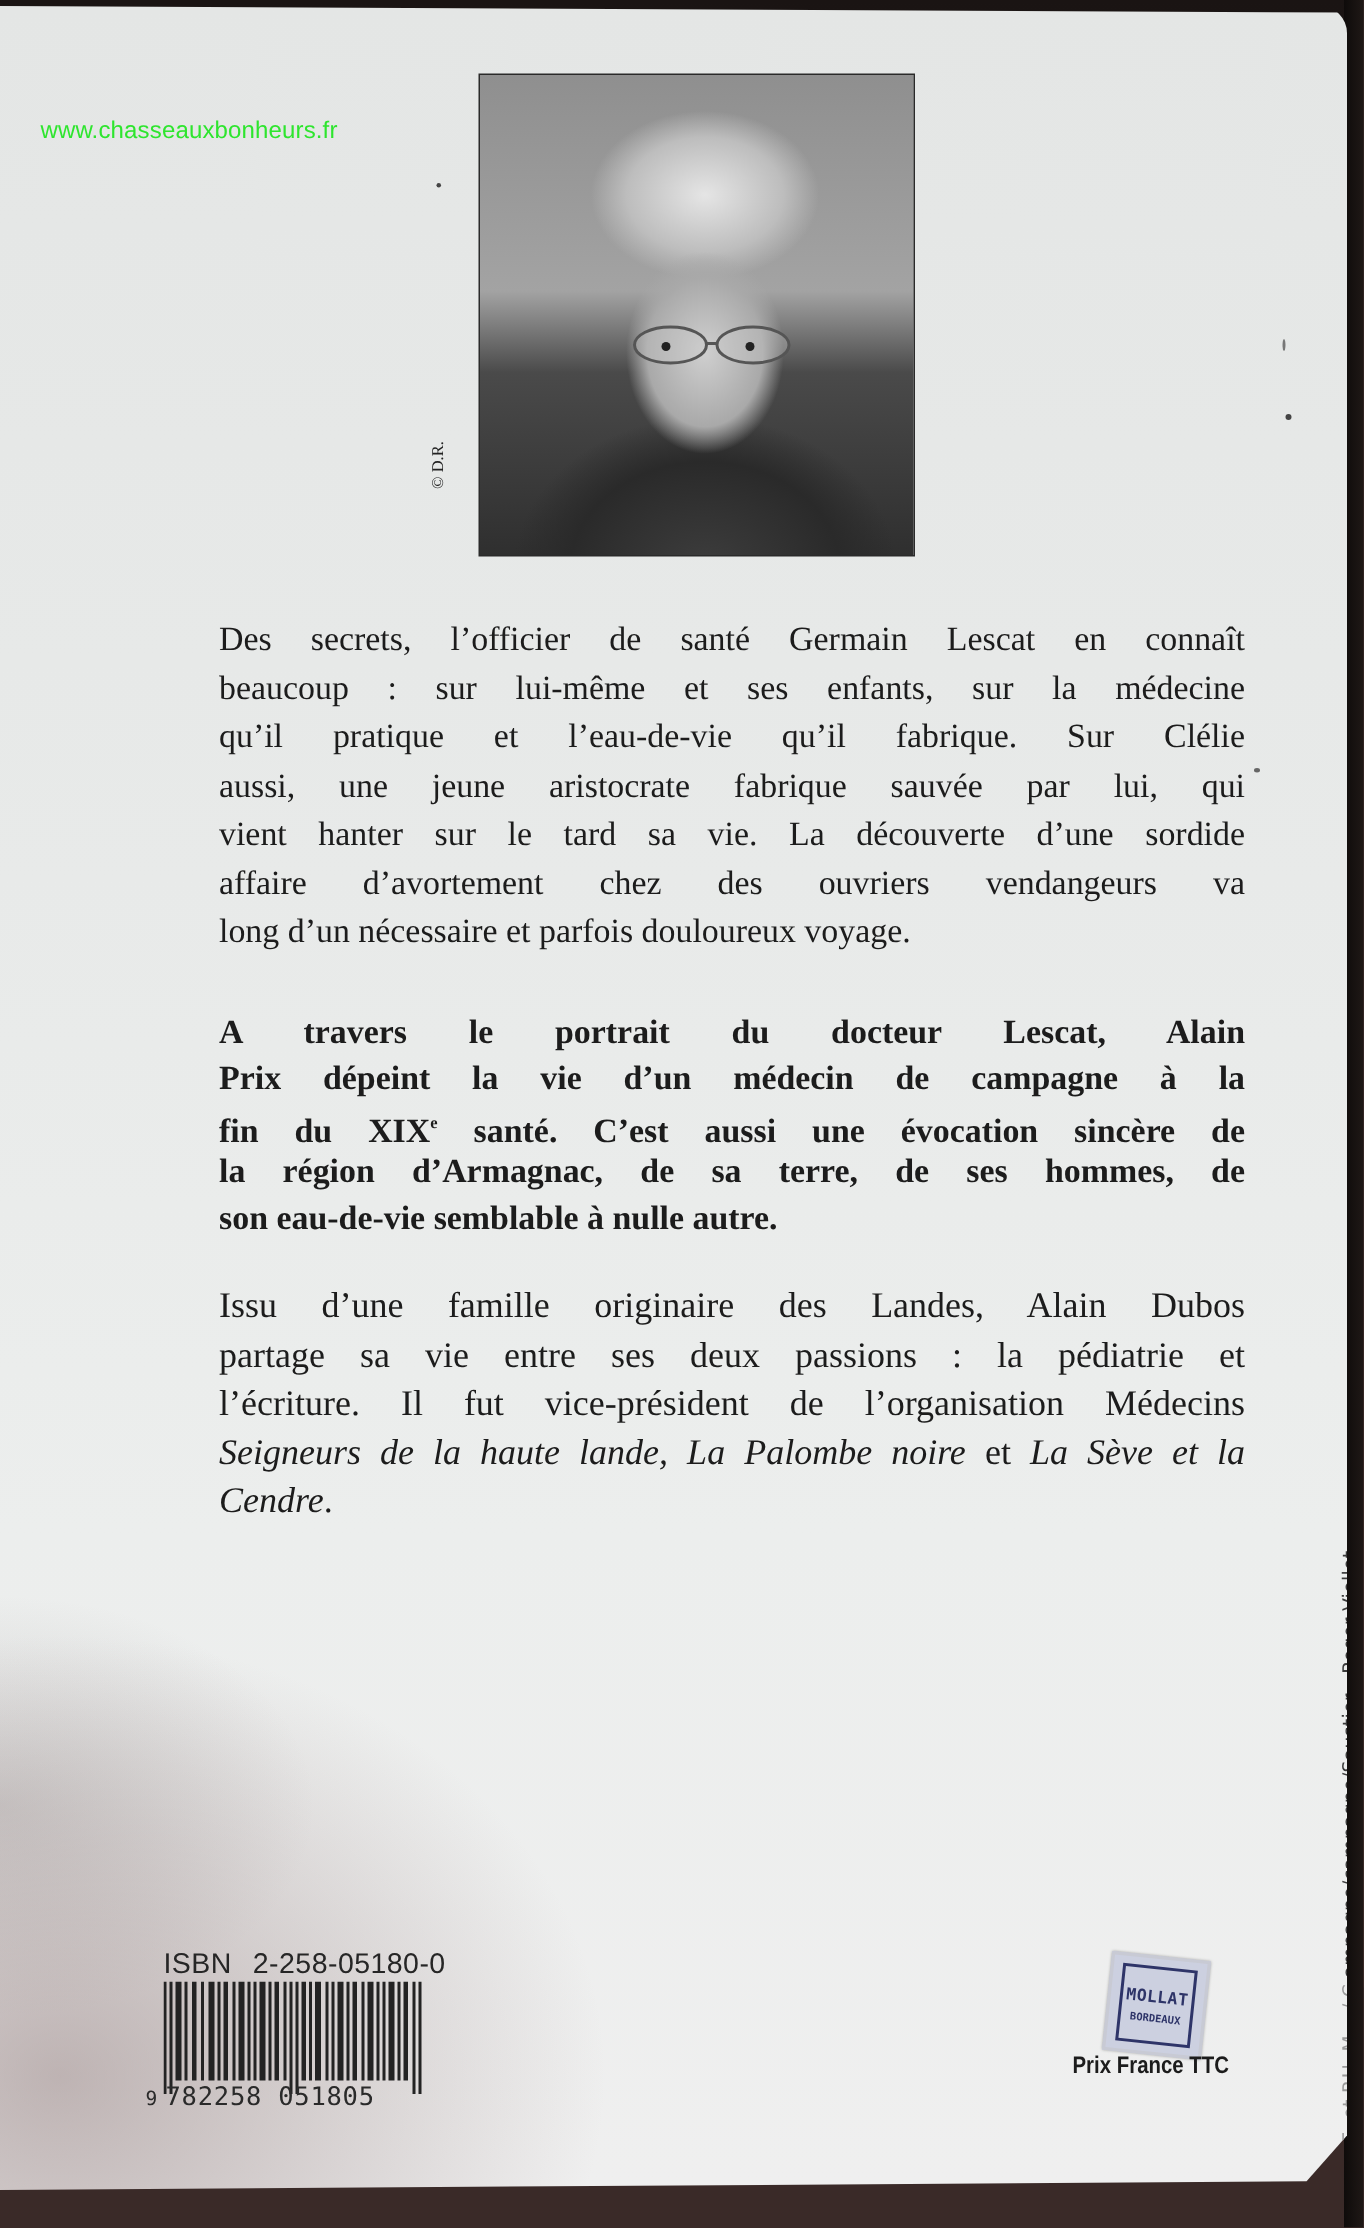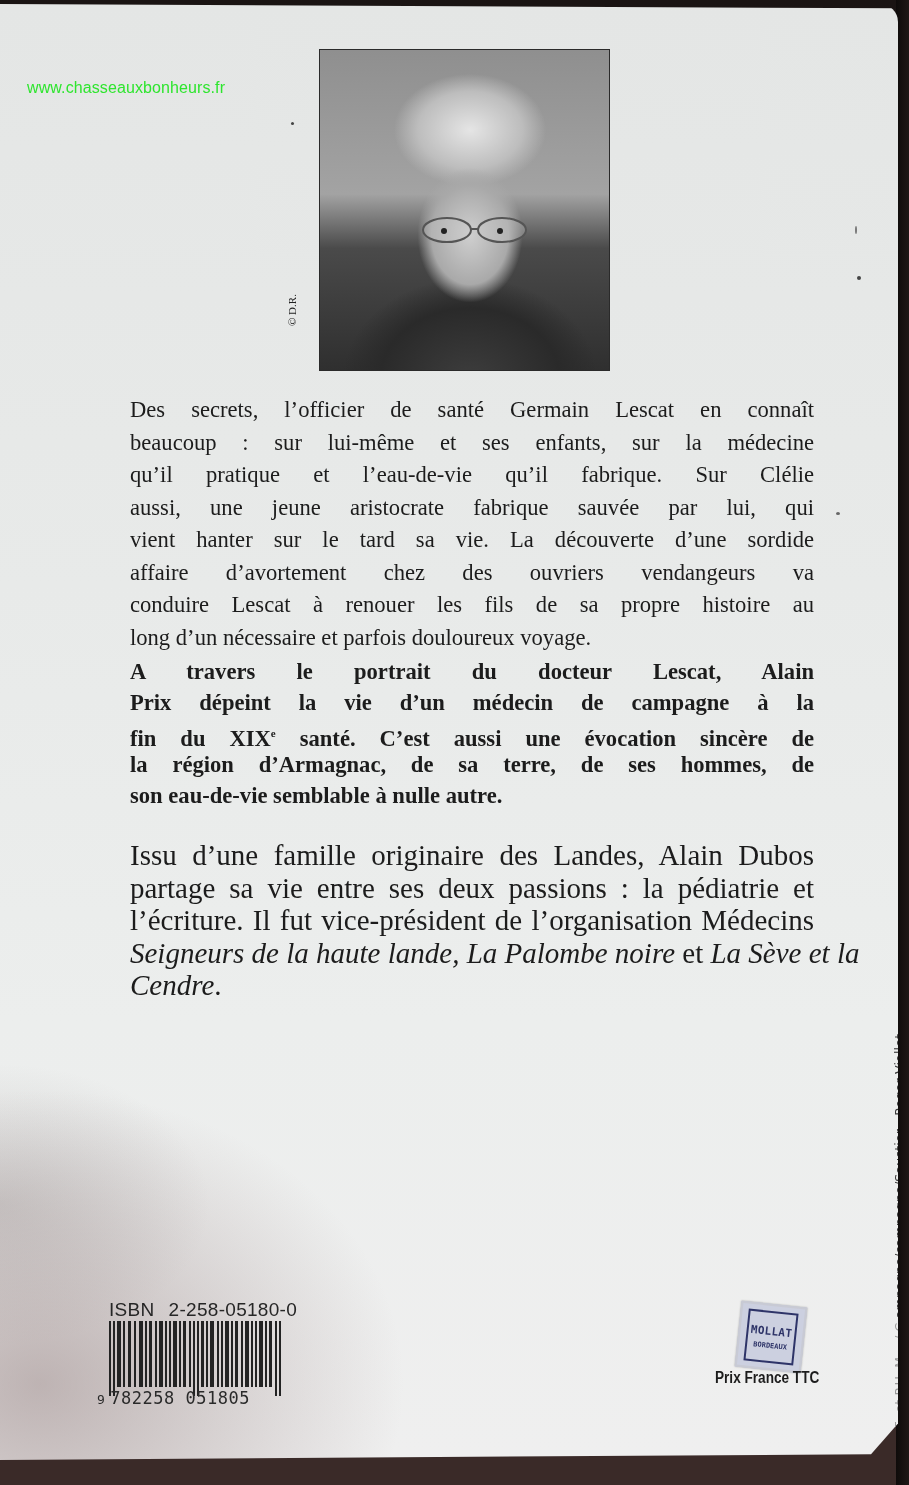--- a/index.html
+++ b/index.html
@@ -74,33 +74,33 @@
       white-space: nowrap;
     }
     .para {
       position: absolute;
       left: 130px;
       width: 684px;
       font-family: "Liberation Serif", serif;
       color: #1c1c1c;
       text-align: justify;
       text-align-last: left;
-      margin: 0;
+      margin: 16px;
     }
     .para .line {
       display: block;
       text-align: justify;
       text-align-last: justify;
       white-space: nowrap;
       height: 33px;
     }
     .para .line.last { text-align-last: left; }
     .p1 { top: 390px; font-size: 22.6px; line-height: 32.5px; }
     .p2 { top: 652px; font-size: 22.6px; line-height: 31px; font-weight: bold; }
-    .p3 { top: 835px; font-size: 29px; line-height: 32.5px; }
+    .p3 { top: 835px; font-size: 24px; line-height: 32.5px; }
     .p1 .line, .p3 .line { height: 32.5px; }
     .p2 .line { height: 31px; }
     .para i { font-style: italic; }
     sup.ord { font-size: 11px; vertical-align: 9px; font-weight: bold; }
     .sidebar-credit {
       position: absolute;
       left: 892px;
       top: 1425px;
       font-family: "DejaVu Sans", sans-serif;
       font-size: 12.5px;
@@ -232,21 +232,20 @@
     </div>
     <div class="credit">© D.R.</div>
 
     <div class="para p1">
       <span class="line">Des secrets, l’officier de santé Germain Lescat en connaît</span>
       <span class="line">beaucoup : sur lui-même et ses enfants, sur la médecine</span>
       <span class="line">qu’il pratique et l’eau-de-vie qu’il fabrique. Sur Clélie</span>
       <span class="line">aussi, une jeune aristocrate fabrique sauvée par lui, qui</span>
       <span class="line">vient hanter sur le tard sa vie. La découverte d’une sordide</span>
       <span class="line">affaire d’avortement chez des ouvriers vendangeurs va</span>
-      <span class="line">conduire Lescat à renouer les fils de sa propre histoire au</span>
       <span class="line last">long d’un nécessaire et parfois douloureux voyage.</span>
     </div>
 
     <div class="para p2">
       <span class="line">A travers le portrait du docteur Lescat, Alain</span>
       <span class="line">Prix dépeint la vie d’un médecin de campagne à la</span>
       <span class="line"><span>fin du XIX</span><sup class="ord">e</sup><span> santé. C’est aussi une évocation sincère de</span></span>
       <span class="line">la région d’Armagnac, de sa terre, de ses hommes, de</span>
       <span class="line last">son eau-de-vie semblable à nulle autre.</span>
     </div>

